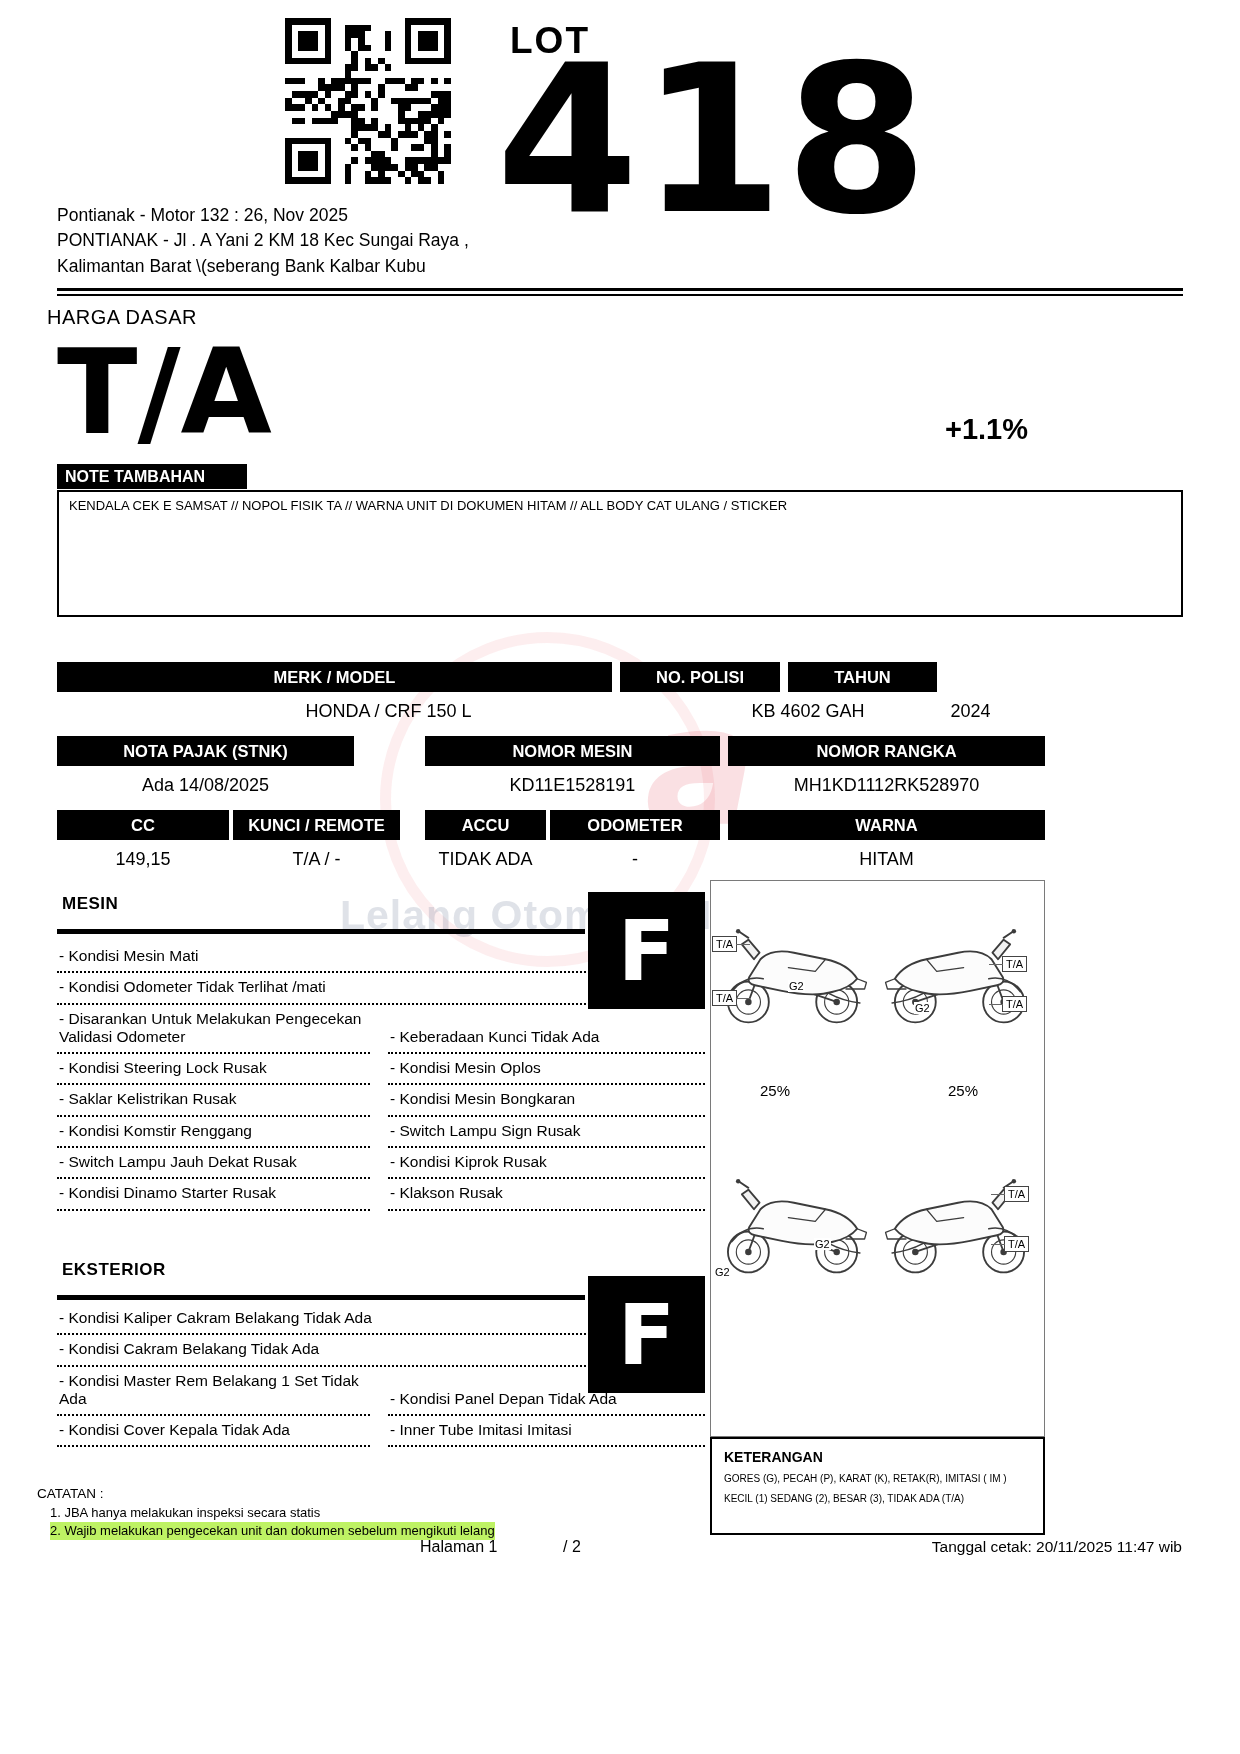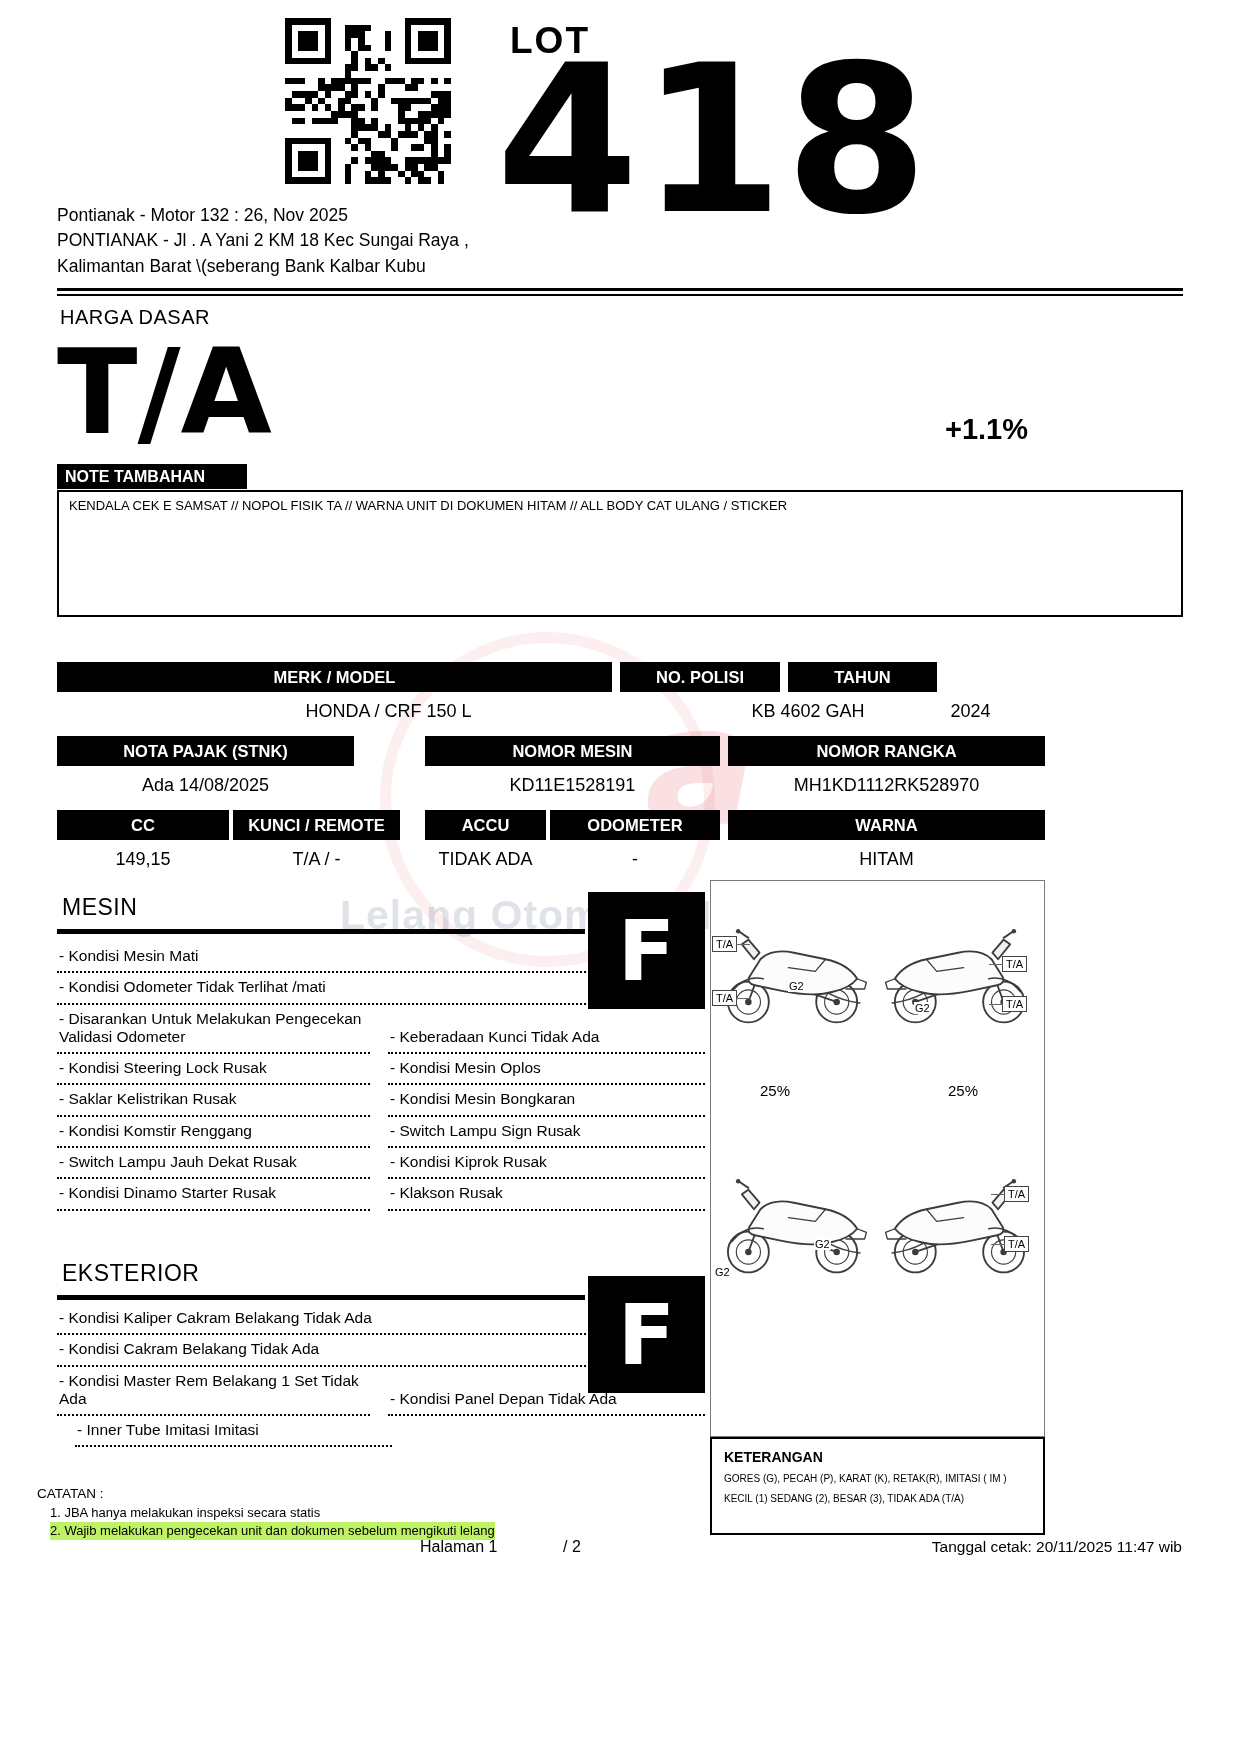--- a/index.html
+++ b/index.html
@@ -20,21 +20,21 @@
 
   .note-label{background:#000;color:#fff;font-weight:bold;font-size:16px;height:25px;line-height:25px;padding-left:8px;width:190px}
   .note-box{border:2px solid #000;width:1126px;height:127px;padding:5px 10px;font-size:13px;line-height:1.35}
 
   
   .trow{position:absolute;left:57px;width:988px;display:flex}
   .th{background:#000;color:#fff;font-weight:bold;font-size:16.5px;height:30px;line-height:30px;text-align:center}
   .tv{font-size:18px;text-align:center;padding-top:5px;height:30px}
 
   
-  .sec-title{position:absolute;font-size:23px;font-weight:normal;letter-spacing:.5px}
+  .sec-title{position:absolute;font-size:17px;font-weight:bold;letter-spacing:.5px}
   .sec-rule{position:absolute;height:5px;background:#000}
   .gradebox{position:absolute;width:117px;height:117px;background:#000;color:#fff;display:flex;align-items:center;justify-content:center;font-size:84px;font-weight:bold;font-family:"DejaVu Sans",sans-serif;z-index:2}
 
   .item{font-size:15.5px;line-height:1.18;border-bottom:2px dotted #000;padding:5px 0 6px 2px}
   .item::before{content:"- ";white-space:pre}
   .row-full{width:533px}
   .row-pair{display:flex}
   .cl{width:313px}
   .crr{width:317px;margin-left:18px;display:flex;align-items:flex-end}
   .tail{width:533px}
@@ -117,21 +117,21 @@
 <div class="abs lot-number" style="left:496px;top:38px;z-index:1">418</div>
 
 <div class="abs" style="left:57px;top:203px;z-index:1">
   <div class="addr">Pontianak - Motor 132 : 26, Nov 2025</div>
   <div class="addr">PONTIANAK - Jl . A Yani 2 KM 18 Kec Sungai Raya ,</div>
   <div class="addr">Kalimantan Barat \(seberang Bank Kalbar Kubu</div>
 </div>
 
 <div class="abs rule-double" style="left:57px;top:288px;width:1126px;z-index:1"></div>
 
-<div class="abs harga-label" style="left:60px;top:306px;z-index:1">HARGA DASAR</div>
+<div class="abs harga-label" style="left:47px;top:306px;z-index:1">HARGA DASAR</div>
 <div class="abs harga-value" style="left:57px;top:333px;z-index:1">T/A</div>
 <div class="abs pct-up" style="left:945px;top:413px;z-index:1">+1.1%</div>
 
 <div class="abs note-label" style="left:57px;top:464px;z-index:1">NOTE TAMBAHAN</div>
 <div class="abs note-box" style="left:57px;top:490px;z-index:1">
   <span>KENDALA CEK E SAMSAT // NOPOL FISIK TA // WARNA UNIT DI DOKUMEN HITAM // ALL BODY CAT ULANG / STICKER</span>
 </div>
 
 <div class="trow" style="top:662px;z-index:1">
   <div class="th" style="width:555px">MERK / MODEL</div>
@@ -208,20 +208,21 @@
   <span>F</span>
 </div>
 <div class="abs" style="left:57px;top:1304px;width:650px;z-index:1">
   <div class="item row-full">Kondisi Kaliper Cakram Belakang Tidak Ada</div>
   <div class="item row-full">Kondisi Cakram Belakang Tidak Ada</div>
   <div class="row-pair">
     <div class="item cl">Kondisi Master Rem Belakang 1 Set Tidak Ada</div>
     <div class="item crr">Kondisi Panel Depan Tidak Ada</div>
   </div>
   <div class="row-pair">
+    <div class="item cl">Kondisi Cover Kepala Tidak Ada</div>
     <div class="item crr">Inner Tube Imitasi Imitasi</div>
   </div>
 </div>
 
 <div class="abs panel" style="left:710px;top:880px;width:335px;height:557px;z-index:1"></div>
 
 <svg class="abs" style="left:714px;top:922px;z-index:2" width="158" height="107" viewBox="0 0 170 115">
     <use href="#moto" transform="translate(170,0) scale(-1,1)"></use>
   </svg>
 <svg class="abs" style="left:880px;top:922px;z-index:2" width="158" height="107" viewBox="0 0 170 115">

